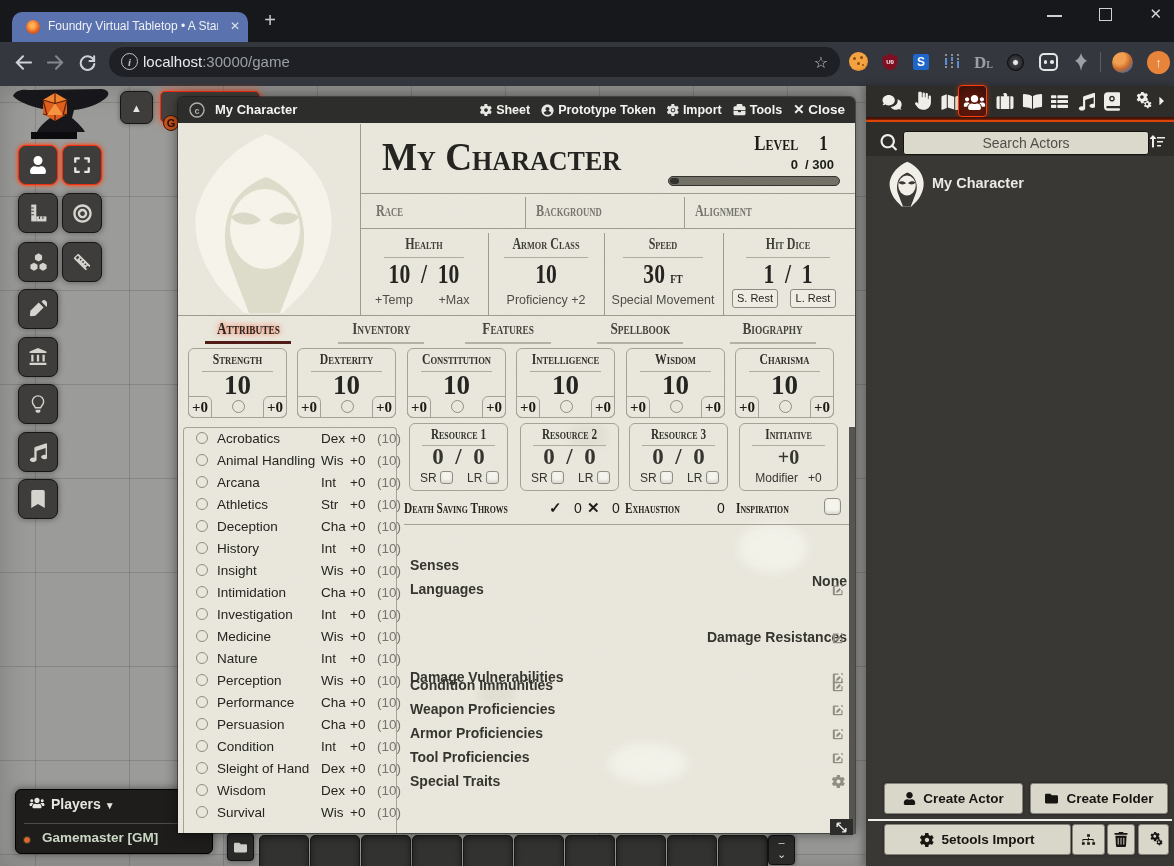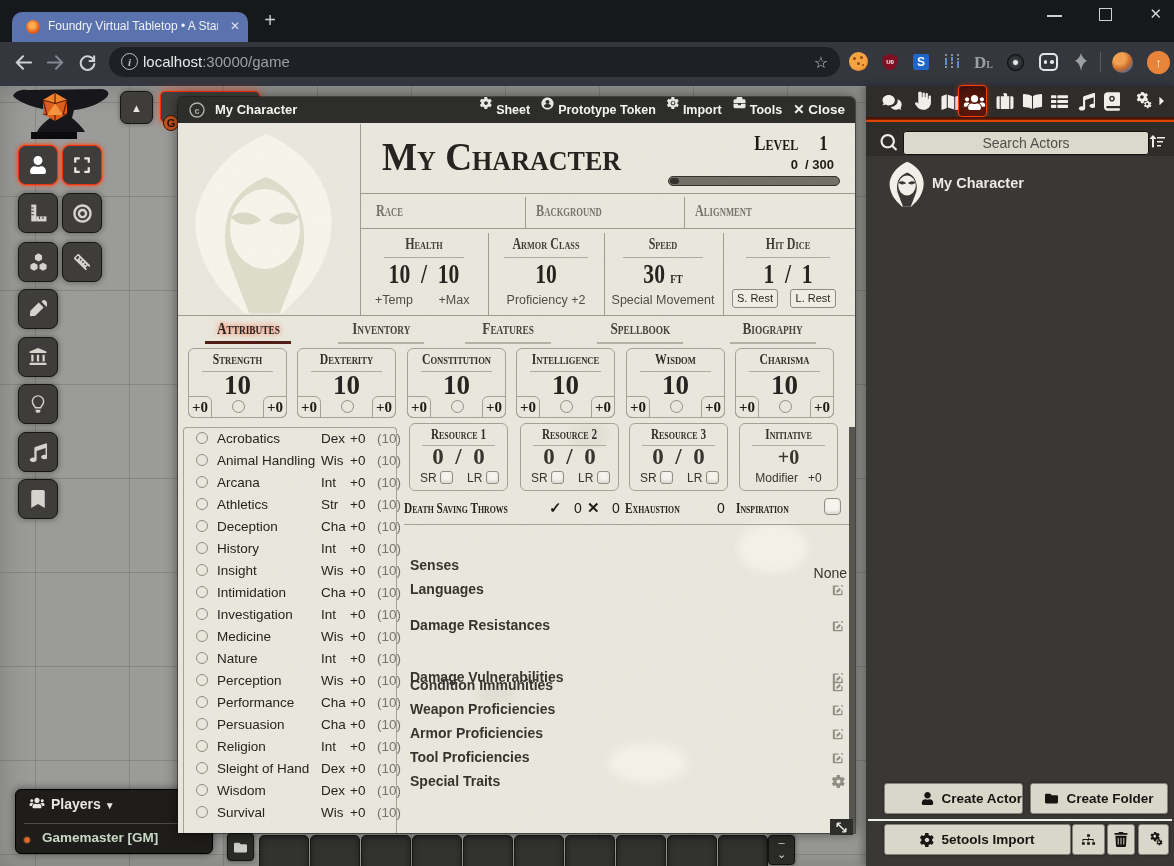--- a/index.html
+++ b/index.html
@@ -97,21 +97,21 @@
   box-shadow:0 0 3px rgba(0,0,0,0.4); }
 #sbline { position:absolute; top:819px; left:868px; width:304px; height:2px; background:#efefec; }
 
 
 #win { position:absolute; left:178px; top:97px; width:677px; height:736px;
   box-shadow:0 0 14px rgba(0,0,0,0.55), 0 0 0 1px rgba(20,20,18,0.45); border-radius:5px 5px 0 0; }
 #titlebar { position:absolute; top:0; left:0; width:677px; height:26px; background:#2d2d2b;
   border-radius:5px 5px 0 0; color:#f4f3ef; font-size:13px; font-weight:bold; line-height:26px; }
 #titlebar .t { position:absolute; left:37px; }
 #titlebar .btns { position:absolute; right:10px; top:0; height:26px; display:flex; gap:11px; font-size:12.5px; }
-#titlebar .btns span { display:flex; gap:4px; }
+#titlebar .btns span { display:flex; align-items:center; gap:4px; }
 #sheet { position:absolute; top:26px; left:0; width:677px; height:710px; background:#eae8dd; color:#191813; }
 
 .blotch { position:absolute; border-radius:50%; background:rgba(125,120,100,0.07); filter:blur(3px); }
 .blotch.l { background:rgba(253,253,247,0.5); filter:blur(5px); }
 
 .vline { position:absolute; width:1px; background:#9d9b8d; }
 .hline { position:absolute; height:1px; background:#9d9b8d; }
 
 #charname { position:absolute; left:204px; top:10px; font-size:40px; transform:scaleX(0.93); transform-origin:left center; color:#22211d;
   font-family:"Liberation Serif",serif; font-variant:small-caps; font-weight:bold; letter-spacing:0px; }
@@ -170,21 +170,21 @@
   font-weight:bold; font-size:23px; color:#33322d; }
 .res .sl { position:absolute; bottom:5px; left:0; width:100%; font-size:12px; color:#33322d; }
 .cbx { display:inline-block; width:13px; height:13px; background:#f6f5ee; border:1px solid #8f8d82;
   border-radius:3px; vertical-align:-2px; box-shadow:inset 0 -2px 3px rgba(0,0,0,0.12); }
 
 #deathrow { position:absolute; left:226px; top:374px; width:450px; height:22px; }
 .dsc { font-family:"Liberation Serif",serif; font-variant:small-caps; font-weight:bold; font-size:14.5px; color:#22211d; transform:scaleX(0.78); transform-origin:left center; }
 
 #traits { position:absolute; left:226px; top:401px; width:449px; height:283px; border-top:1px solid #a4a296; }
 .trow { position:absolute; left:6px; width:437px; height:24px; font-size:14px; font-weight:bold; color:#33322d; }
-.trow .r { position:absolute; right:0; top:8px; font-weight:normal; }
+.trow .r { position:absolute; right:0; top:16px; font-weight:bold; }
 .eico { position:absolute; right:2px; top:2px; width:13px; height:13px; color:#8f8d82; }
 
 #dropdown { position:absolute; left:278px; top:2px; width:145px; height:22px; background:#f2f1e9;
   border:1px solid #72706a; border-radius:2px; font-size:13.5px; font-weight:normal; color:#22211d;
   line-height:20px; padding-left:10px; }
 #scrtrack { position:absolute; left:671px; top:304px; width:6px; height:406px; background:#56554f; }
 #resize { position:absolute; left:652px; top:696px; width:23px; height:16px; background:#2d2d2b;
   color:#efeee8; display:flex; align-items:center; justify-content:center; }
 
 #portrait { position:absolute; left:0px; top:0px; width:182px; height:192px; }
@@ -441,21 +441,21 @@
   <div id="sblist">
     <svg style="position:absolute;left:19px;top:3px;" width="46" height="48" viewBox="0 0 182 192">
           <path fill="#f1efe7" d="M88,11 C 124,26 150,56 153,90 C 156,113 148,139 132,161 C 124,172 113,181 105,190 L 66,190 C 58,181 47,172 39,161 C 23,139 15,113 18,90 C 26,56 52,26 88,11 Z"></path>
           <path fill="#393835" d="M88,54 C 72,60 55,73 50,92 C 45,110 46,127 53,143 C 59,159 66,177 71,190 L 102,190 C 107,177 114,159 120,143 C 127,127 128,110 123,92 C 118,73 104,60 88,54 Z"></path>
           <ellipse fill="#f1efe7" cx="87" cy="106" rx="35" ry="40"></ellipse>
           <path fill="#393835" d="M53,94 C 60,87 74,88 83,97 C 75,104 59,103 53,94 Z M121,94 C 114,87 100,88 91,97 C 99,104 115,103 121,94 Z"></path>
         </svg>
     <div class="nm">My Character</div>
   </div>
   <div id="sbfoot">
-    <div class="sbbtn" style="left:18px;top:0px;width:139px;height:31px;justify-content:flex-end;"><svg width="13" height="13" viewBox="0 0 448 512" fill="#161511" style="margin-right:7px;">
+    <div class="sbbtn" style="left:18px;top:0px;width:139px;height:31px;"><svg width="13" height="13" viewBox="0 0 448 512" fill="#161511" style="margin-right:7px;">
             <path d="M224 256c71 0 128-57 128-128S295 0 224 0 96 57 96 128s57 128 128 128zm90 32h-17c-22 10-47 16-73 16s-50-6-73-16h-17C60 288 0 348 0 422v42c0 27 21 48 48 48h352c27 0 48-21 48-48v-42c0-74-60-134-134-134z"></path>
           </svg>Create Actor</div>
     <div class="sbbtn" style="left:164px;top:0px;width:138px;height:31px;"><svg width="15" height="13" viewBox="0 0 512 512" fill="#161511" style="margin-right:7px;">
             <path d="M464 128H272l-54-54c-6-6-14-10-23-10H48C21 64 0 85 0 112v288c0 27 21 48 48 48h416c27 0 48-21 48-48V176c0-27-21-48-48-48z"></path>
           </svg>Create Folder</div>
     <div class="sbbtn" style="left:18px;top:41px;width:187px;height:31px;"><svg width="14" height="14" viewBox="0 0 512 512" fill="#161511" style="margin-right:7px;">
             <path d="M487 316l-43-25c2-11 3-23 3-35s-1-24-3-35l43-25c9-5 13-16 9-26-12-31-29-59-51-83-7-8-18-10-27-4l-43 25c-18-15-39-27-61-35V23c0-10-7-19-17-21-32-6-65-6-97 0-10 2-17 11-17 21v50c-22 8-43 20-61 35l-43-25c-9-6-20-4-27 4-22 24-39 52-51 83-4 10 0 21 9 26l43 25c-2 11-3 23-3 35s1 24 3 35l-43 25c-9 5-13 16-9 26 12 31 29 59 51 83 7 8 18 10 27 4l43-25c18 15 39 27 61 35v50c0 10 7 19 17 21 32 6 65 6 97 0 10-2 17-11 17-21v-50c22-8 43-20 61-35l43 25c9 6 20 4 27-4 22-24 39-52 51-83 4-10 0-21-9-26zM256 336c-44 0-80-36-80-80s36-80 80-80 80 36 80 80-36 80-80 80z"></path>
           </svg>5etools Import</div>
     <div class="sbbtn" style="left:206px;top:41px;width:33px;height:31px;">
           <svg width="17" height="15" viewBox="0 0 512 512" fill="#161511">
@@ -709,21 +709,21 @@
           </div>
 <div class="skrow" style="top:286px;">
             <span class="c"></span>
             <span class="n">Persuasion</span>
             <span class="a">Cha</span>
             <span class="b">+0</span>
             <span class="p">(10)</span>
           </div>
 <div class="skrow" style="top:308px;">
             <span class="c"></span>
-            <span class="n">Religion</span>
+            <span class="n">Condition</span>
             <span class="a">Int</span>
             <span class="b">+0</span>
             <span class="p">(10)</span>
           </div>
 <div class="skrow" style="top:330px;">
             <span class="c"></span>
             <span class="n">Sleight of Hand</span>
             <span class="a">Dex</span>
             <span class="b">+0</span>
             <span class="p">(10)</span>
@@ -779,21 +779,21 @@
       <span style="position:absolute;left:313px;top:3px;font-size:14px;">0</span>
       <span class="dsc" style="position:absolute;left:332px;top:3px;">Inspiration</span>
       <span class="cbx" style="position:absolute;left:420px;top:1px;width:17px;height:17px;border-radius:4px;"></span>
     </div>
 
     <div id="traits">
       <div class="trow" style="top:32px;">Senses<div class="r">None</div></div>
       <div class="trow" style="top:56px;">Languages<svg class="eico" viewBox="0 0 512 512" fill="currentColor">
               <path d="M402 84l26 26c10 10 10 26 0 36l-18 18-62-62 18-18c10-10 26-10 36 0zM172 314l120-120 62 62-120 120-74 12 12-74zM64 96c-18 0-32 14-32 32v320c0 18 14 32 32 32h320c18 0 32-14 32-32V288h-48v144H112V144h144V96H64z"></path>
             </svg></div>
-      <div class="trow" style="top:92px;">Damage Resistances<svg class="eico" viewBox="0 0 512 512" fill="currentColor">
+      <div class="trow" style="top:104px;text-align:right;">Damage Resistances<svg class="eico" viewBox="0 0 512 512" fill="currentColor">
               <path d="M402 84l26 26c10 10 10 26 0 36l-18 18-62-62 18-18c10-10 26-10 36 0zM172 314l120-120 62 62-120 120-74 12 12-74zM64 96c-18 0-32 14-32 32v320c0 18 14 32 32 32h320c18 0 32-14 32-32V288h-48v144H112V144h144V96H64z"></path>
             </svg></div>
       <div class="trow" style="top:144px;">Damage Vulnerabilities<svg class="eico" viewBox="0 0 512 512" fill="currentColor">
               <path d="M402 84l26 26c10 10 10 26 0 36l-18 18-62-62 18-18c10-10 26-10 36 0zM172 314l120-120 62 62-120 120-74 12 12-74zM64 96c-18 0-32 14-32 32v320c0 18 14 32 32 32h320c18 0 32-14 32-32V288h-48v144H112V144h144V96H64z"></path>
             </svg></div>
       <div class="trow" style="top:152px;">Condition Immunities<svg class="eico" viewBox="0 0 512 512" fill="currentColor">
               <path d="M402 84l26 26c10 10 10 26 0 36l-18 18-62-62 18-18c10-10 26-10 36 0zM172 314l120-120 62 62-120 120-74 12 12-74zM64 96c-18 0-32 14-32 32v320c0 18 14 32 32 32h320c18 0 32-14 32-32V288h-48v144H112V144h144V96H64z"></path>
             </svg></div>
       <div class="trow" style="top:176px;">Weapon Proficiencies<svg class="eico" viewBox="0 0 512 512" fill="currentColor">
               <path d="M402 84l26 26c10 10 10 26 0 36l-18 18-62-62 18-18c10-10 26-10 36 0zM172 314l120-120 62 62-120 120-74 12 12-74zM64 96c-18 0-32 14-32 32v320c0 18 14 32 32 32h320c18 0 32-14 32-32V288h-48v144H112V144h144V96H64z"></path>

